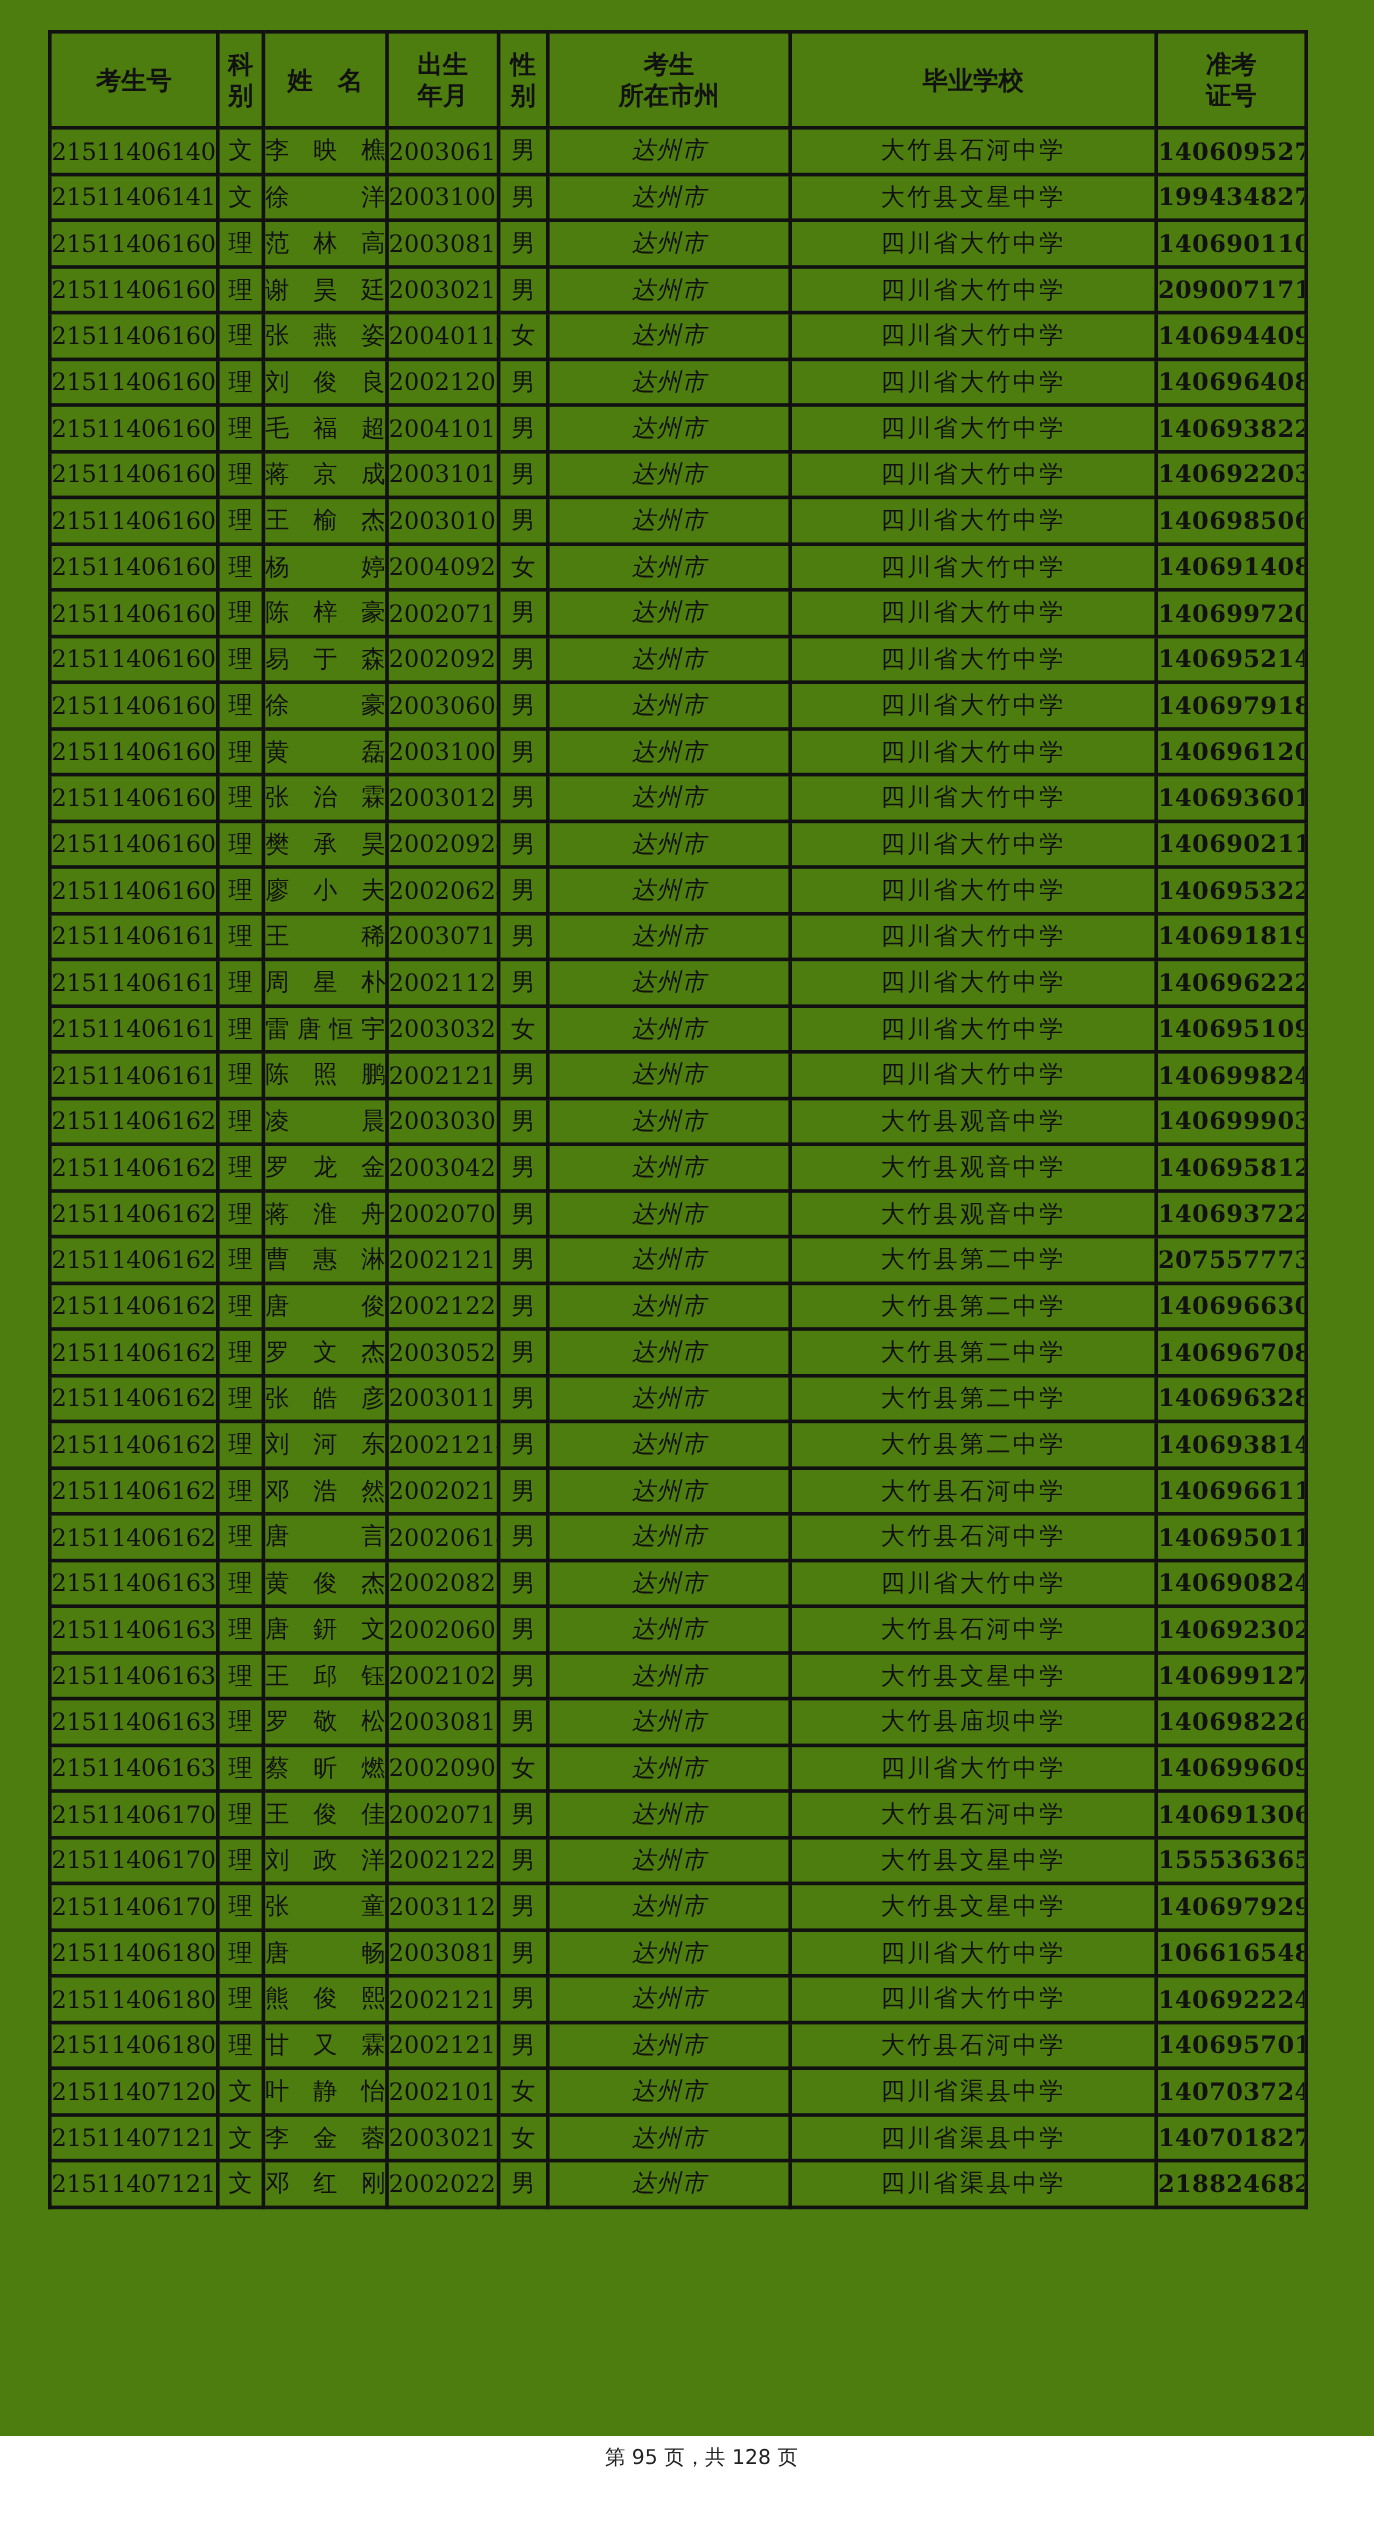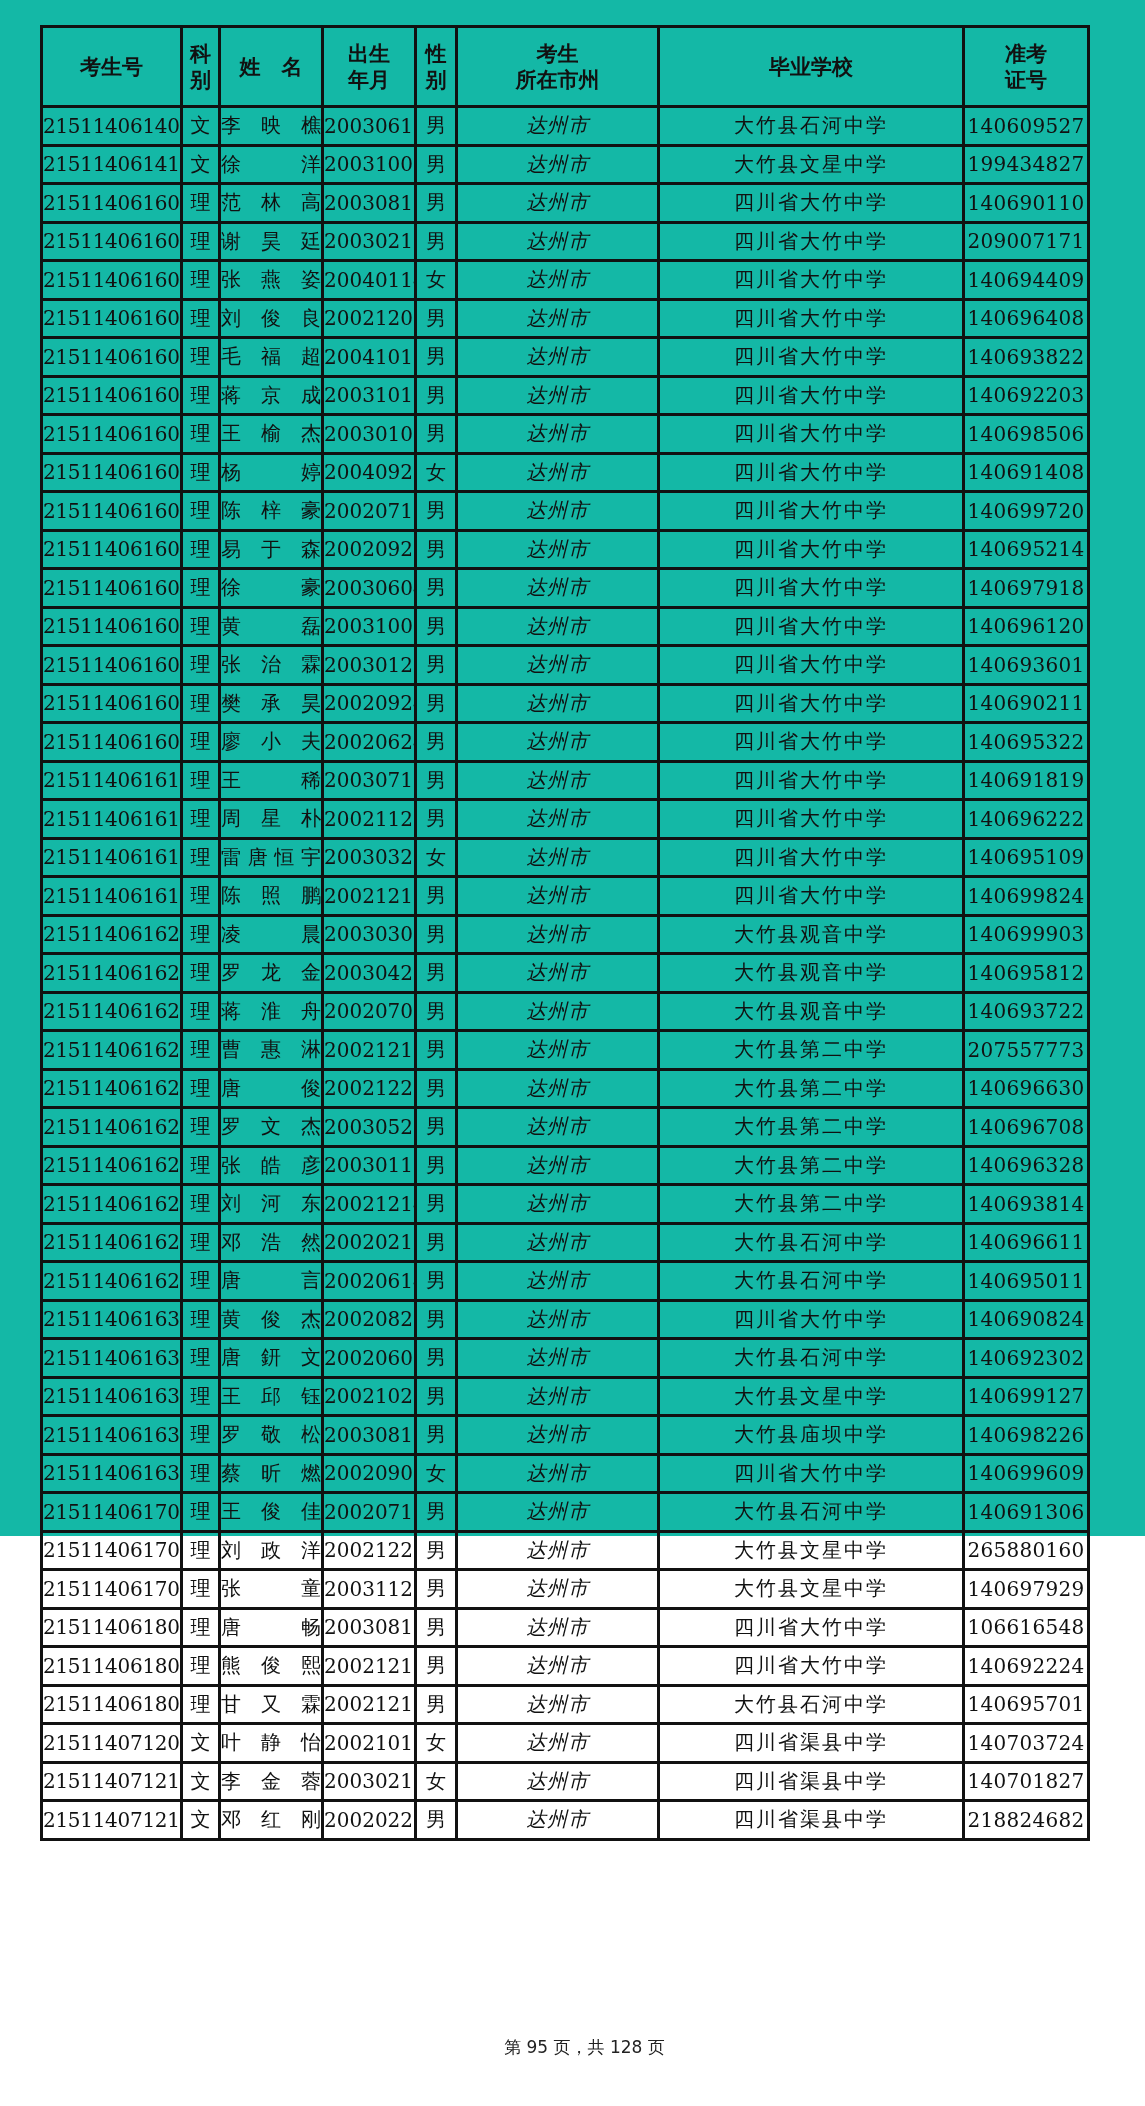--- a/index.html
+++ b/index.html
@@ -1,17 +1,17 @@
 <!DOCTYPE html>
 <html><head>
 <meta charset="utf-8">
 <style>
   html, body { margin: 0; padding: 0; background: #ffffff; }
   body { width: 1145px; height: 2106px; position: relative; overflow: hidden; }
-  .page { position: absolute; left: 0; top: 0; width: 1145px; height: 1536px; background: #14b8a6; }
+  .page { position: absolute; left: 0; top: 0; width: 1145px; height: 2030px; background: #4d7c0f; }
   table.roster {
     position: absolute; left: 40px; top: 25px;
     border-collapse: collapse;
     table-layout: fixed;
     width: 1047px;
     font-family: "DejaVu Serif", "Liberation Serif", serif;
     color: #111;
   }
   table.roster th, table.roster td {
     border: 3px solid #111;
@@ -30,21 +30,21 @@
   table.roster td {
     height: 35.5px;
     font-size: 20px;
     text-align: center;
   }
   td.c-id { text-align: left; padding-left: 4px; font-size: 19px; letter-spacing: -0.3px; }
   td.c-name { padding: 0 4px; }
   .name-wrap { display: flex; justify-content: space-between; width: 100%; }
   td.c-city { letter-spacing: 1px; font-style: italic; }
   td.c-school { letter-spacing: 2px; }
-  td.c-ticket { text-align: right; padding-right: 3px; font-size: 20px; letter-spacing: 0.3px; }
+  td.c-ticket { text-align: right; padding-right: 3px; font-size: 20px; letter-spacing: 0.3px; font-weight: bold; }
   .footer {
     position: absolute; left: 0; width: 1145px; top: 2036px;
     text-align: center;
     font-family: "DejaVu Sans", "Liberation Sans", sans-serif;
     font-size: 17px; color: #222; padding-left: 12px;
   }
 </style>
 </head>
 <body>
 
@@ -665,21 +665,21 @@
             <div class="name-wrap">
               <span>刘</span>
               <span>政</span>
               <span>洋</span>
             </div>
           </td>
     <td class="c-birth">20021220</td>
     <td class="c-gender">男</td>
     <td class="c-city">达州市</td>
     <td class="c-school">大竹县文星中学</td>
-    <td class="c-ticket">265880160</td>
+    <td class="c-ticket">155536365</td>
   </tr>
         <tr>
     <td class="c-id">21511406170225</td>
     <td class="c-subj">理</td>
     <td class="c-name">
             <div class="name-wrap">
               <span>张</span>
               <span>童</span>
             </div>
           </td>

